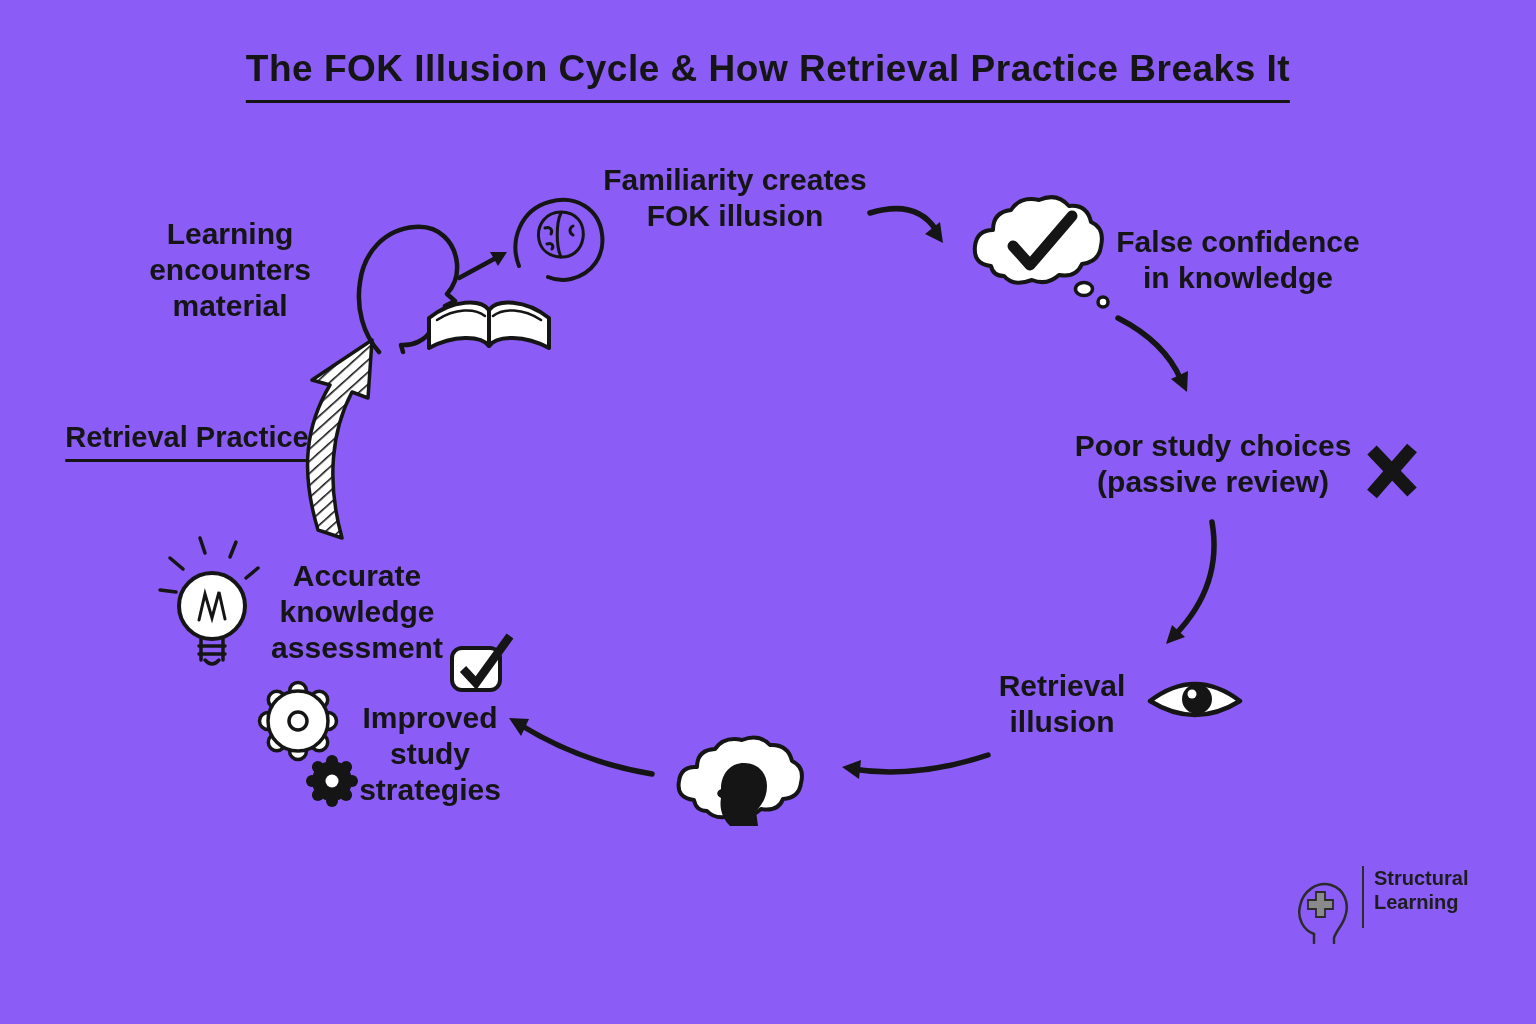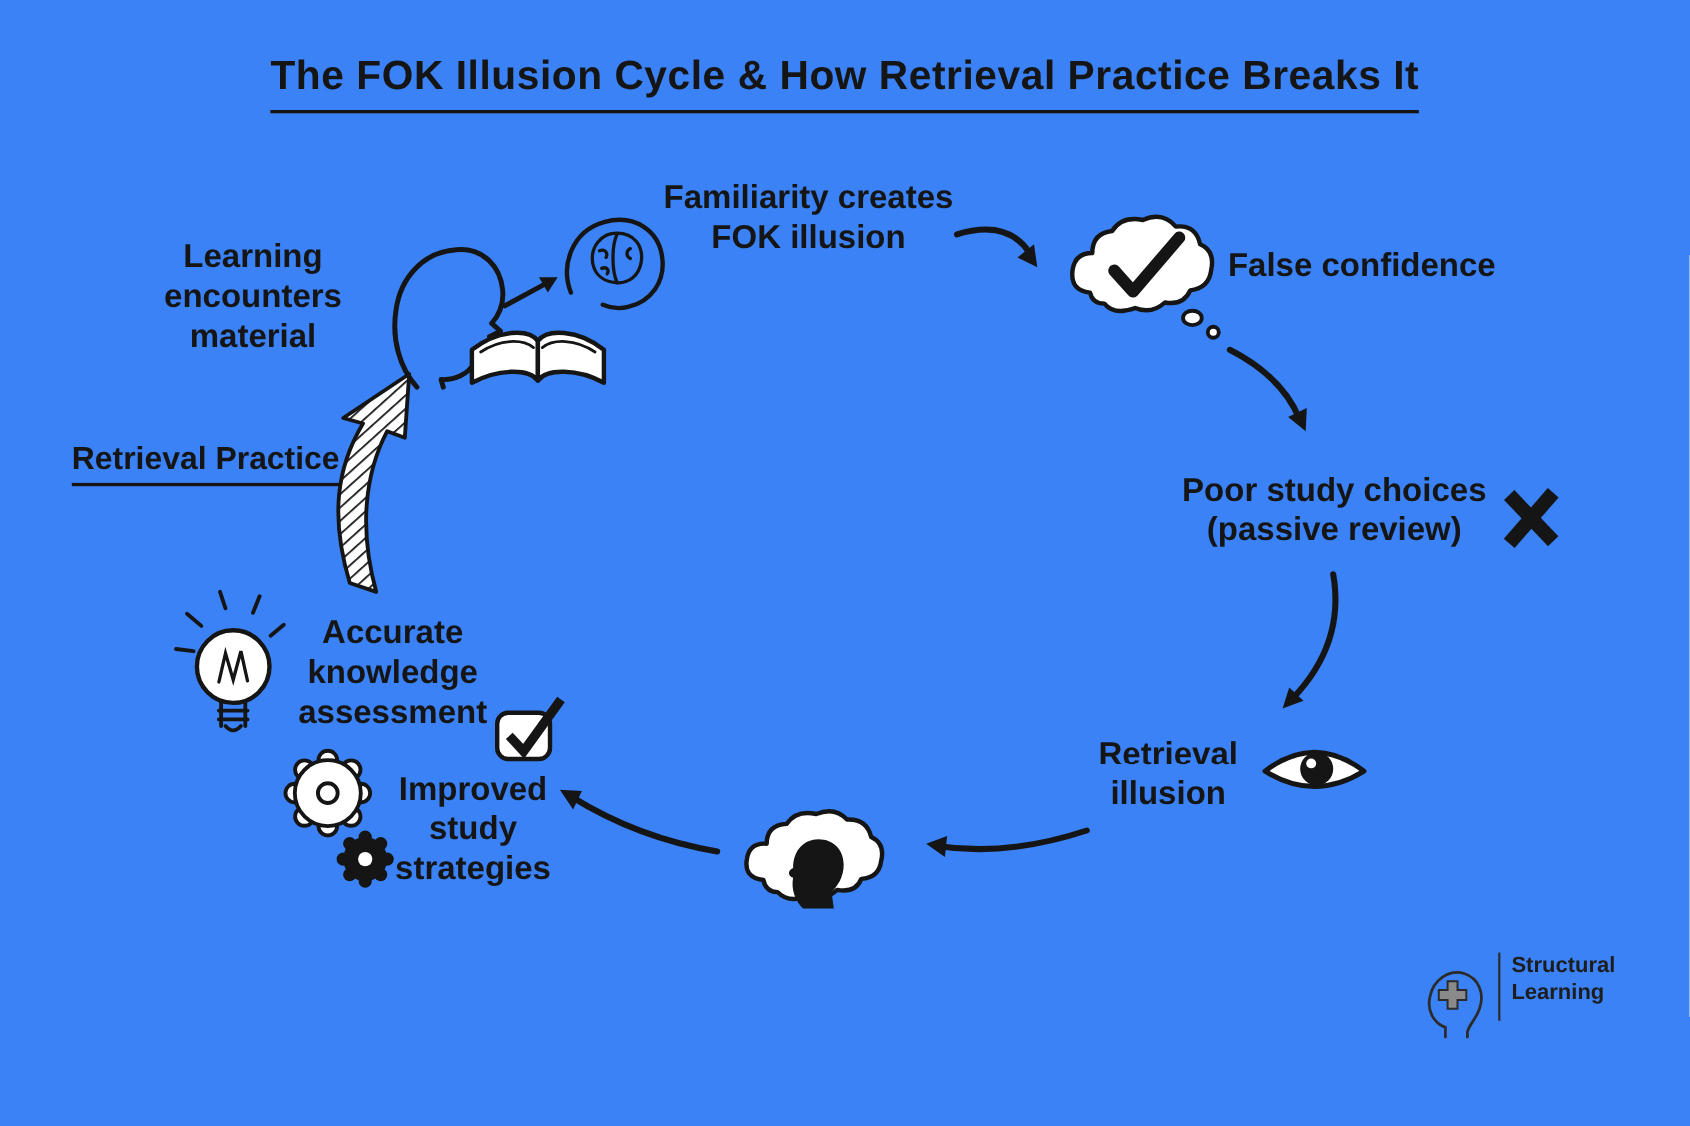--- a/index.html
+++ b/index.html
@@ -1,17 +1,17 @@
 <!DOCTYPE html>
 <html><head>
 <meta charset="utf-8">
 <style>
   html,body{margin:0;padding:0;background:#e9e9e9;}
   .canvas{
-    position:relative;width:1536px;height:1024px;background:#3b82f6;
+    position:relative;width:1536px;height:1024px;background:#8b5cf6;
     font-family:"Liberation Sans","DejaVu Sans",sans-serif;color:#151515;
     overflow:hidden;margin:0 auto;
   }
   .overlay{position:absolute;left:0;top:0;pointer-events:none;}
   .title{
     position:absolute;left:50%;top:48px;transform:translateX(-50%);
     font-size:37px;font-weight:700;white-space:nowrap;
     padding-bottom:10px;border-bottom:3.5px solid #151515;letter-spacing:.5px;
   }
   .node{
@@ -198,20 +198,21 @@
     <div>material</div>
   </div>
 
   <div class="node" style="left:735px;top:162px;">
     <div>Familiarity creates</div>
     <div>FOK illusion</div>
   </div>
 
   <div class="node" style="left:1238px;top:224px;">
     <div>False confidence</div>
+    <div>in knowledge</div>
   </div>
 
   <div class="node" style="left:1213px;top:428px;">
     <div>Poor study choices</div>
     <div>(passive review)</div>
   </div>
 
   <div class="node" style="left:1062px;top:668px;">
     <div>Retrieval</div>
     <div>illusion</div>
@@ -222,21 +223,21 @@
     <div>study</div>
     <div>strategies</div>
   </div>
 
   <div class="node" style="left:357px;top:558px;">
     <div>Accurate</div>
     <div>knowledge</div>
     <div>assessment</div>
   </div>
 
-  <div class="node node-retrieval" style="left:187px;top:400px;text-align:center;">
+  <div class="node node-retrieval" style="left:187px;top:420px;text-align:center;">
     <div><span class="uline">Retrieval Practice</span></div>
   </div>
 
   <div class="logo">
     <svg width="64" height="78" viewBox="0 0 64 78">
       <path d="M 26 77 L 26 68 C 15 64 9 52 12 40 C 15 25 29 15 43 19 C 56 23 62 37 57 51 C 54 60 48 65 46 72 L 46 77" stroke="#2b2b2b" stroke-width="2.5" fill="none" stroke-linecap="round"></path>
       <path d="M 28 26 h 9 v 8 h 8 v 9 h -8 v 8 h -9 v -8 h -8 v -9 h 8 Z" fill="#8a8a8a" stroke="#2b2b2b" stroke-width="1.8"></path>
     </svg>
     <div class="logo-divider"></div>
     <div class="logo-text">

